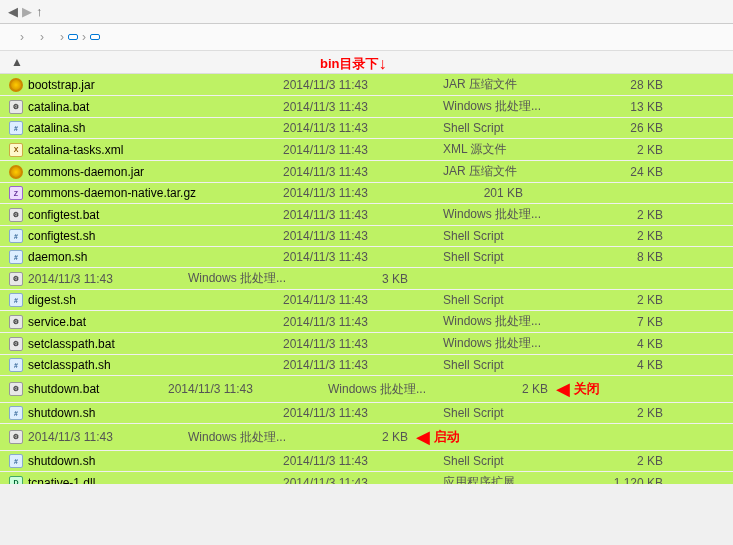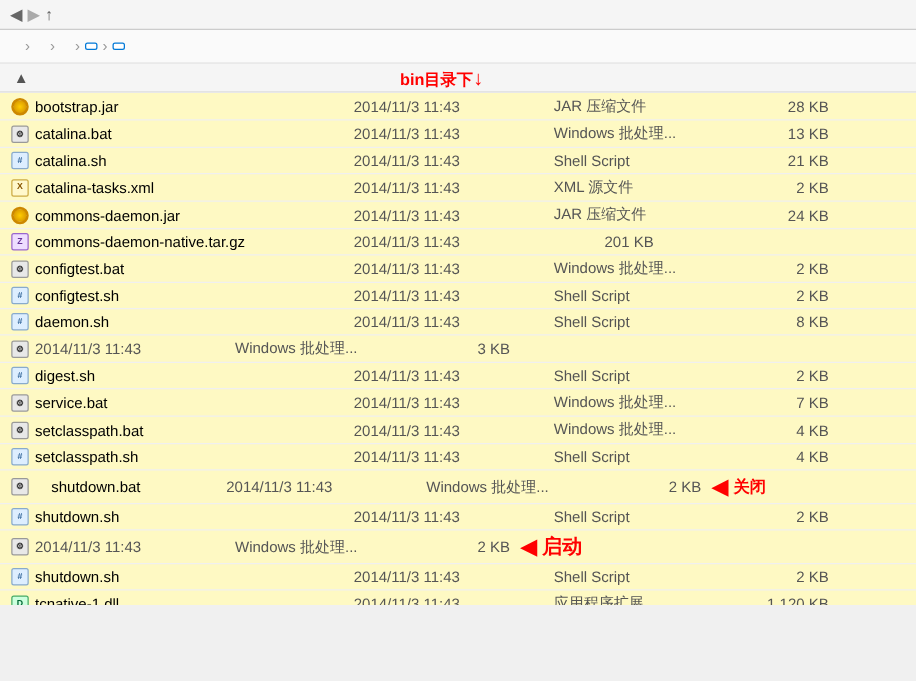--- a/index.html
+++ b/index.html
@@ -57,21 +57,21 @@
       font-size: 12px;
       color: #333;
     }
     .col-name { width: 280px; cursor: pointer; }
     .col-date { width: 160px; }
     .col-type { width: 140px; }
     .col-size { width: 80px; text-align: right; }
 
     
     .file-list {
-      background: #fef9c3;
+      background: #bef264;
       overflow-y: auto;
       height: 410px;
     }
     .file-row {
       display: flex;
       align-items: center;
       padding: 2px 8px;
       border-bottom: 1px solid #f0f0f0;
       cursor: pointer;
       font-size: 12px;
@@ -164,21 +164,21 @@
           <div class="file-type">Windows 批处理...</div>
           <div class="file-size">13 KB</div>
         </div>
         <div class="file-row">
           <div class="file-icon">
             <div style="width: 14px; height: 14px; border-radius: 2px; display: flex; align-items: center; justify-content: center; font-size: 7px; font-weight: bold; background: rgb(221, 238, 255); border: 1px solid rgb(136, 170, 204); color: rgb(51, 102, 153);">#</div>
           </div>
           <div class="file-name">catalina.sh</div>
           <div class="file-date">2014/11/3 11:43</div>
           <div class="file-type">Shell Script</div>
-          <div class="file-size">21 KB</div>
+          <div class="file-size">26 KB</div>
         </div>
         <div class="file-row">
           <div class="file-icon">
             <div style="width: 14px; height: 14px; border-radius: 2px; display: flex; align-items: center; justify-content: center; font-size: 7px; font-weight: bold; background: rgb(255, 248, 204); border: 1px solid rgb(204, 170, 68); color: rgb(136, 85, 0);">X</div>
           </div>
           <div class="file-name">catalina-tasks.xml</div>
           <div class="file-date">2014/11/3 11:43</div>
           <div class="file-type">XML 源文件</div>
           <div class="file-size">2 KB</div>
         </div>
@@ -267,21 +267,21 @@
           </div>
           <div class="file-name">setclasspath.sh</div>
           <div class="file-date">2014/11/3 11:43</div>
           <div class="file-type">Shell Script</div>
           <div class="file-size">4 KB</div>
         </div>
         <div class="file-row">
           <div class="file-icon">
             <div style="width: 14px; height: 14px; border-radius: 2px; display: flex; align-items: center; justify-content: center; font-size: 7px; font-weight: bold; background: rgb(232, 232, 232); border: 1px solid rgb(153, 153, 153); color: rgb(51, 51, 51);">⚙</div>
           </div>
-          <div class="file-name" style="width: 140px; margin-left: 13px;">shutdown.bat</div>
+          <div class="file-name" style="width: 140px;">shutdown.bat</div>
           <div class="file-date">2014/11/3 11:43</div>
           <div class="file-type">Windows 批处理...</div>
           <div class="file-size">2 KB</div>
           <div style="display: inline-flex; align-items: center; gap: 4px; margin-left: 8px;">
             <span style="color: red; font-size: 18px;">◀</span>
             <span style="color: red; font-weight: bold; font-size: 13px;">关闭</span>
           </div>
         </div>
         <div class="file-row">
           <div class="file-icon">
@@ -294,21 +294,21 @@
         </div>
         <div class="file-row">
           <div class="file-icon">
             <div style="width: 14px; height: 14px; border-radius: 2px; display: flex; align-items: center; justify-content: center; font-size: 7px; font-weight: bold; background: rgb(232, 232, 232); border: 1px solid rgb(153, 153, 153); color: rgb(51, 51, 51);">⚙</div>
           </div>
           <div class="file-date">2014/11/3 11:43</div>
           <div class="file-type">Windows 批处理...</div>
           <div class="file-size">2 KB</div>
           <div style="display: inline-flex; align-items: center; gap: 4px; margin-left: 8px;">
             <span style="color: red; font-size: 18px;">◀</span>
-            <span style="color: red; font-weight: bold; font-size: 16px;">启动</span>
+            <span style="color: red; font-weight: bold; font-size: 13px;">启动</span>
           </div>
         </div>
         <div class="file-row">
           <div class="file-icon">
             <div style="width: 14px; height: 14px; border-radius: 2px; display: flex; align-items: center; justify-content: center; font-size: 7px; font-weight: bold; background: rgb(221, 238, 255); border: 1px solid rgb(136, 170, 204); color: rgb(51, 102, 153);">#</div>
           </div>
           <div class="file-name">shutdown.sh</div>
           <div class="file-date">2014/11/3 11:43</div>
           <div class="file-type">Shell Script</div>
           <div class="file-size">2 KB</div>

